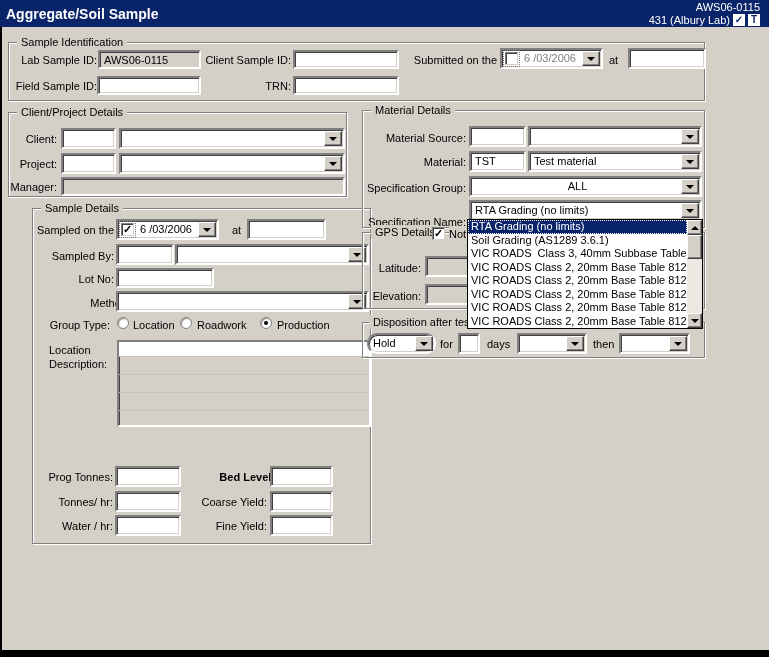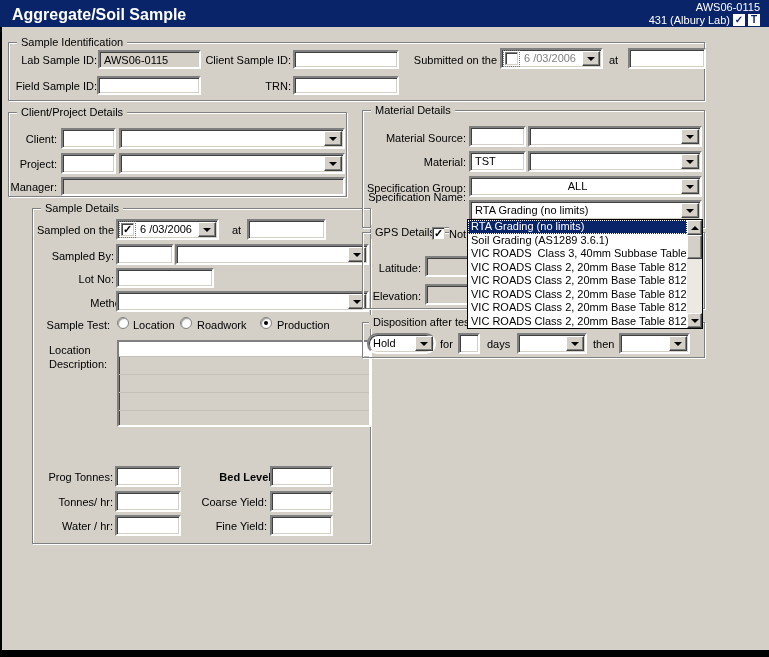--- a/index.html
+++ b/index.html
@@ -1,21 +1,21 @@
 <!DOCTYPE html>
 <html><head>
 <meta charset="utf-8">
 <style>
   html,body { margin:0; padding:0; background:#fff; }
   .screen { position:relative; width:769px; height:657px; background:#d4d0c8;
             font-family:"Liberation Sans", sans-serif; font-size:11px; color:#000; overflow:hidden; }
 
   
   .titlebar { position:absolute; left:0; top:0; width:769px; height:27px; background:#0a246a; color:#fff; }
-  .tb-title { position:absolute; left:12px; top:6px; font-weight:bold; font-size:16px; }
+  .tb-title { position:absolute; left:6px; top:6px; font-weight:bold; font-size:14px; }
   .tb-right { position:absolute; right:9px; top:1px; text-align:right; }
   .tb-line2 { display:flex; align-items:center; gap:3px; justify-content:flex-end; margin-top:1px; }
   .tb-box { width:12px; height:12px; background:#fff; color:#0a246a; font-size:10px; font-weight:bold;
             line-height:12px; text-align:center; }
 
   
   .win-left { position:absolute; left:0; top:27px; width:2px; height:623px; background:#000; }
   .win-bottom { position:absolute; left:0; top:650px; width:769px; height:7px; background:#000; }
 
   
@@ -189,21 +189,21 @@
     <div class="field" style="left:83px; top:59px; width:98px; height:20px;">
       <div class="txt"></div>
     </div>
     <div class="lbl r" style="left:20px; top:87px; width:77px;">Method:</div>
     <div class="combo" style="left:83px; top:82px; width:253px; height:21px;">
       <div class="txt"></div>
       <div class="combo-btn">
           <span class="arr-down"></span>
         </div>
     </div>
-    <div class="lbl r" style="left:4px; top:109px; width:73px;">Sample Test:</div>
+    <div class="lbl r" style="left:4px; top:109px; width:73px;">Group Type:</div>
     <span class="radio" style="left:84px; top:108px;"></span>
     <div class="lbl" style="left:100px; top:109px; width:46px;">Location</div>
     <span class="radio" style="left:147px; top:108px;"></span>
     <div class="lbl" style="left:164px; top:109px; width:56px;">Roadwork</div>
     <span class="radio on" style="left:227px; top:108px;"></span>
     <div class="lbl" style="left:244px; top:109px; width:60px;">Production</div>
     <div class="lbl" style="left:16px; top:134px; width:70px;">Location</div>
     <div class="lbl" style="left:16px; top:148px; width:90px;">Description:</div>
     <div class="loc-box" style="left:84px; top:131px; width:254px; height:87px;">
       <div class="loc-row1"></div>
@@ -248,32 +248,33 @@
       <div class="txt"></div>
       <div class="combo-btn">
           <span class="arr-down"></span>
         </div>
     </div>
     <div class="lbl r" style="left:8px; top:44px; width:95px;">Material:</div>
     <div class="field" style="left:106px; top:40px; width:57px; height:21px;">
       <div class="txt">TST</div>
     </div>
     <div class="combo" style="left:165px; top:40px; width:174px; height:21px;">
+      <div class="txt">Test material</div>
       <div class="combo-btn">
           <span class="arr-down"></span>
         </div>
     </div>
     <div class="lbl r" style="left:2px; top:70px; width:101px;">Specification Group:</div>
     <div class="combo" style="left:106px; top:65px; width:233px; height:21px;text-align:center;">
       <div class="txt">ALL</div>
       <div class="combo-btn">
           <span class="arr-down"></span>
         </div>
     </div>
-    <div class="lbl r" style="left:2px; top:79px; width:101px;">Specification Name:</div>
+    <div class="lbl r" style="left:2px; top:104px; width:101px;">Specification Name:</div>
     <div class="combo" style="left:106px; top:89px; width:233px; height:21px;">
       <div class="txt">RTA Grading (no limits)</div>
       <div class="combo-btn">
           <span class="arr-down"></span>
         </div>
     </div>
   </div>
 
   <div class="group" style="left:362px; top:232px; width:343px; height:77px;">
     <span class="legend" style="left:8px;">GPS Details</span>

